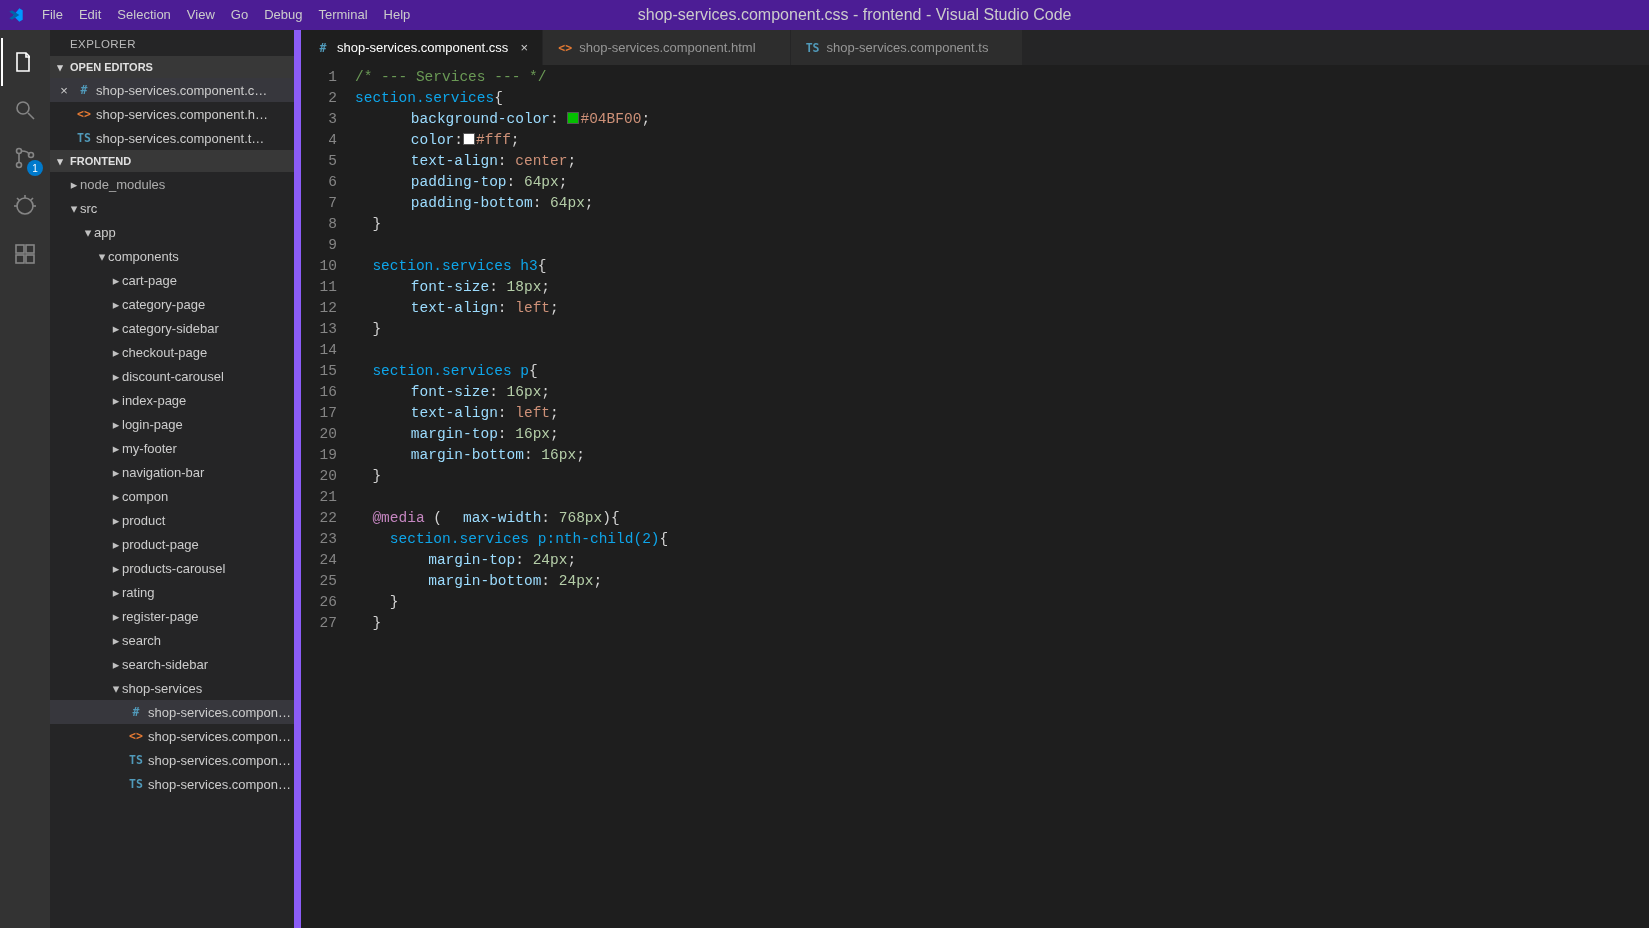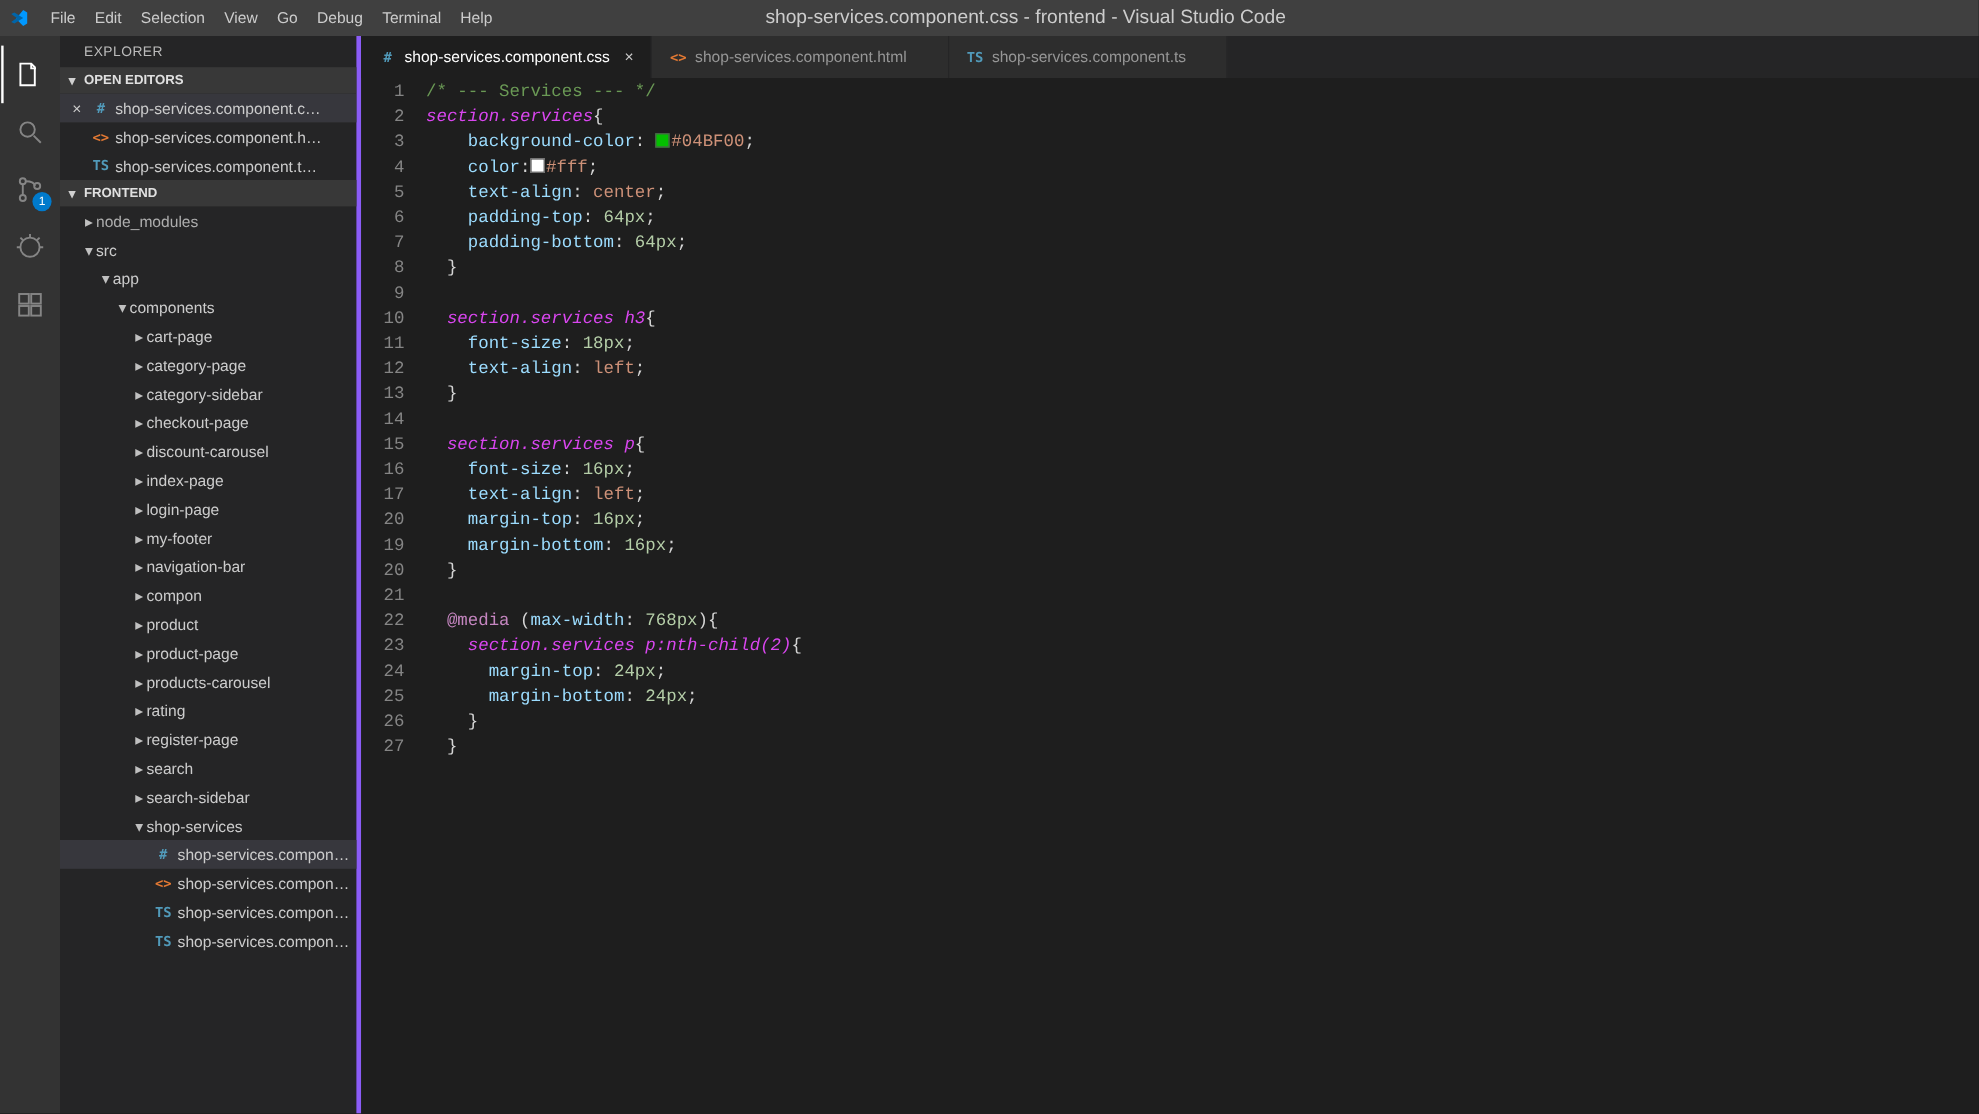--- a/index.html
+++ b/index.html
@@ -10,21 +10,21 @@
     color: #cccccc;
     width: 1649px;
     height: 928px;
     overflow: hidden;
     user-select: none;
   }
   
   .titlebar {
     display: flex; align-items: center;
     height: 30px;
-    background: #404040;
+    background: #4c1d95;
     padding: 0 8px;
   }
   .vscode-logo {
     width: 16px; height: 16px;
     margin-right: 10px;
     display: inline-flex; align-items:center; justify-content:center;
   }
   .vscode-logo svg { width: 16px; height:16px; }
   .menu-items { display: flex; flex: 0 0 auto; }
   .menu-item {
@@ -73,21 +73,21 @@
     width:16px; height:16px; border-radius:50%;
     font-size:10px;
     display:flex; align-items:center; justify-content:center;
   }
 
   
   .sidebar {
     width: 251px;
     background: #252526;
     display:flex; flex-direction:column;
-    border-right: 4px solid #8b5cf6;
+    border-right: 7px solid #8b5cf6;
   }
   .sidebar-header {
     padding: 8px 14px 6px 20px;
     color:#bbbbbb;
     font-size: 11.5px;
     letter-spacing: 0.4px;
   }
   .section-header {
     display:flex; align-items:center;
     padding: 2px 4px 2px 4px;
@@ -150,22 +150,22 @@
   .gutter {
     text-align:right;
     color:#858585;
     padding: 0 18px 0 10px;
     min-width:54px;
   }
   .gutter .ln { height:21px; }
   .code { flex:1; color:#d4d4d4; white-space:pre; }
   .code .line { height:21px; }
   .tok-comment { color:#6a9955; }
-  .tok-selector { color:#d946ef;font-style:italic; }
-  .tok-prop { color:#9cdcfe; }
+  .tok-selector { color:#0ea5e9; }
+  .tok-prop { color:#9cdcfe;margin-left:21px; }
   .tok-val { color:#ce9178; }
   .tok-num { color:#b5cea8;text-align:right; }
   .tok-punct { color:#d4d4d4; }
   .tok-media { color:#c586c0; }
   .color-swatch {
     display:inline-block;
     width:12px; height:12px;
     border:1px solid #555;
     vertical-align:-1px;
     margin-right:1px;

